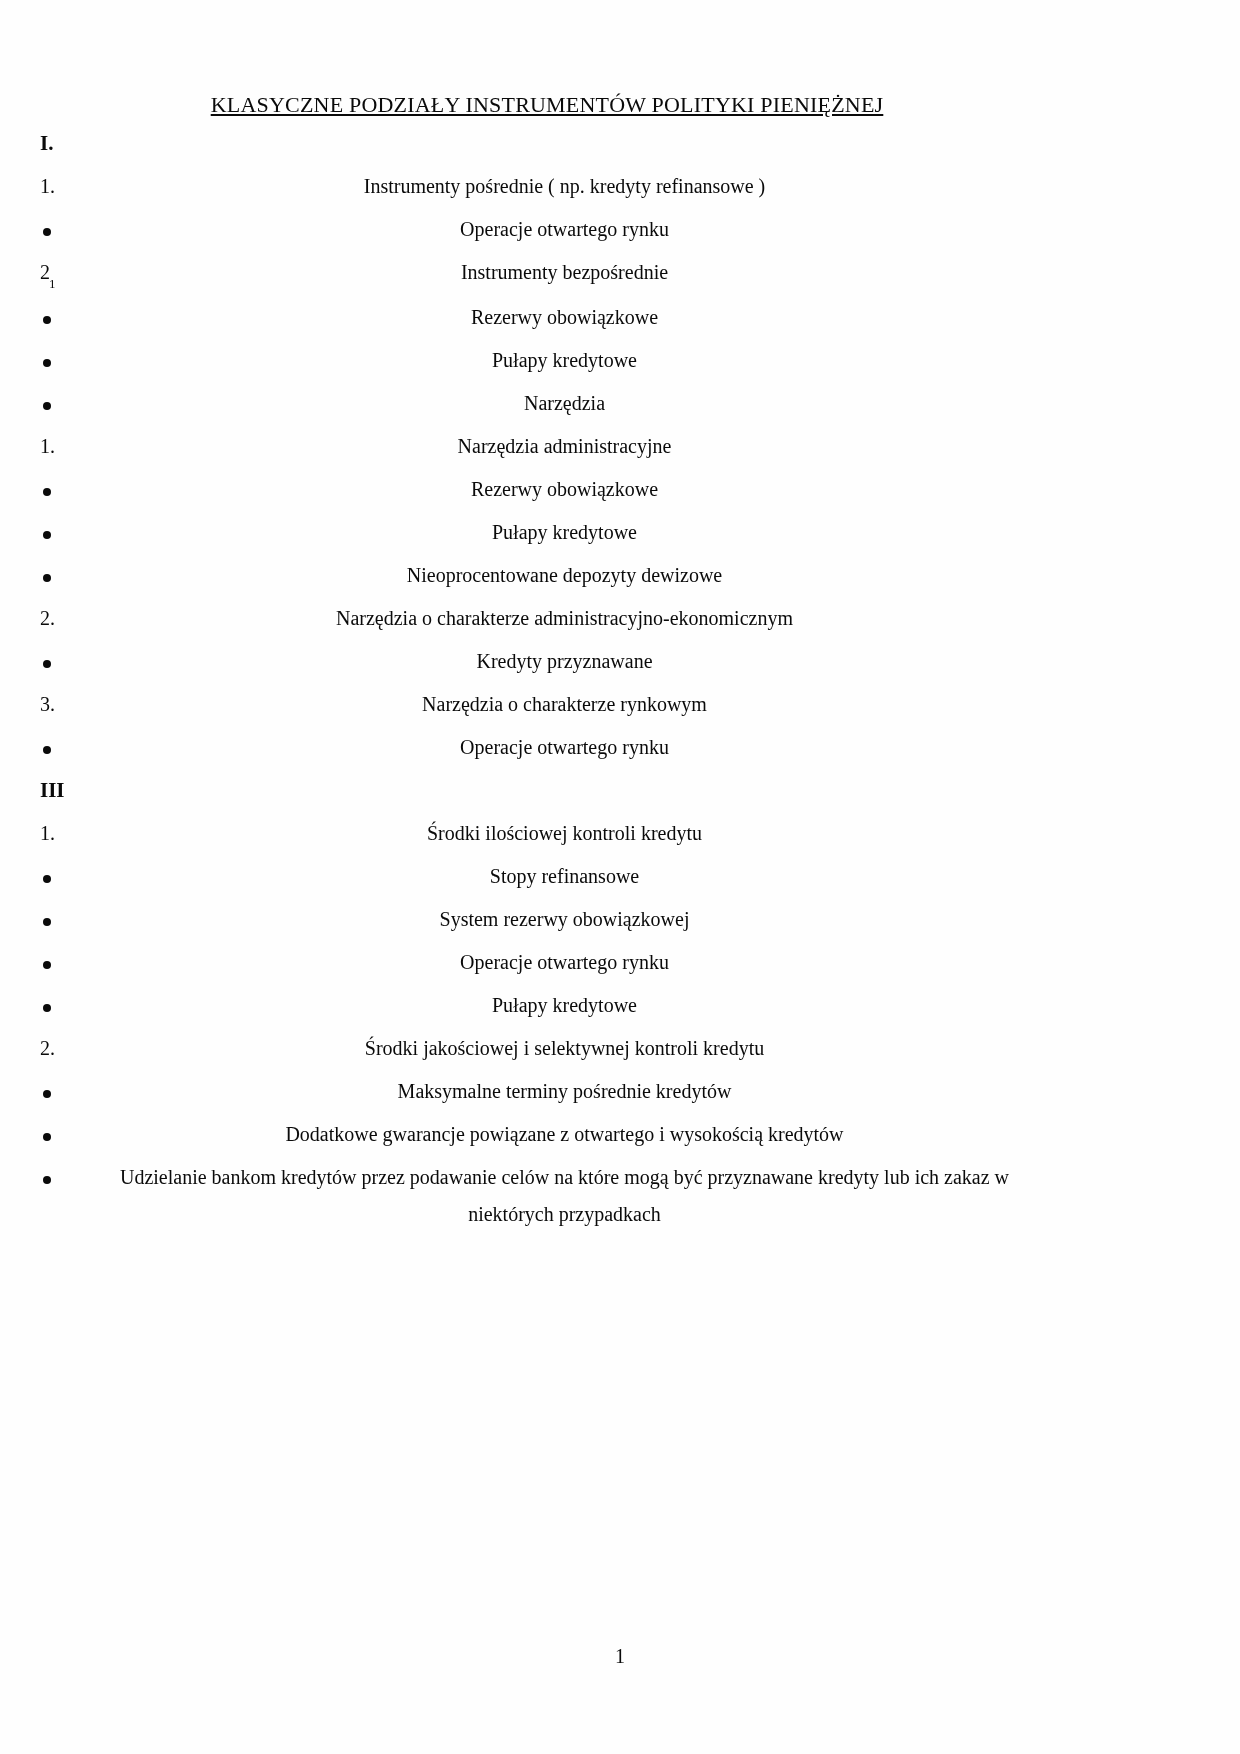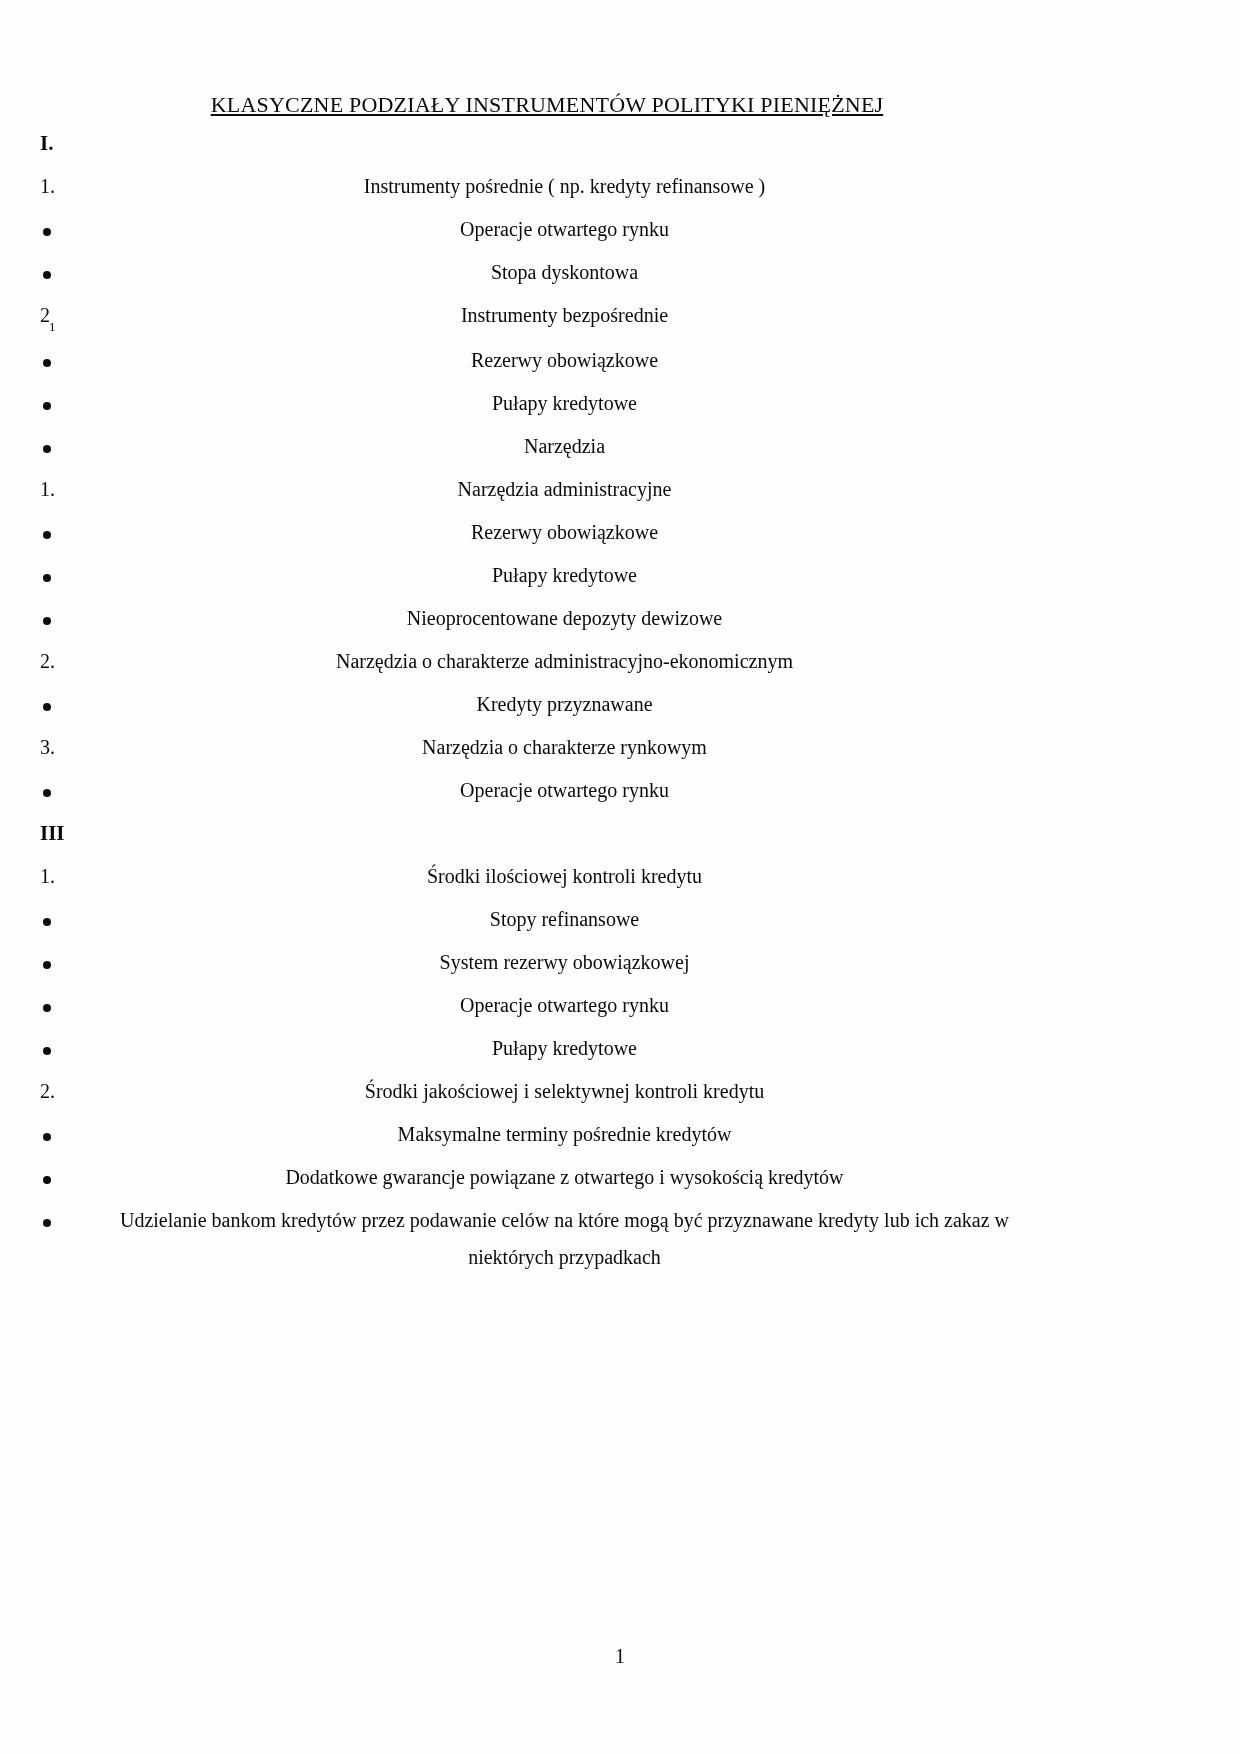--- a/index.html
+++ b/index.html
@@ -85,24 +85,20 @@
         <div class="row heading">I.</div>
         <div class="row item">
           <span class="marker">1.</span>
           <span class="text">Instrumenty pośrednie ( np. kredyty refinansowe )</span>
         </div>
         <div class="row item">
           <span class="marker"><span class="dot"></span></span>
           <span class="text">Operacje otwartego rynku</span>
         </div>
         <div class="row item">
-          <span class="marker"><span class="dot"></span></span>
-          <span class="text">Stopa dyskontowa</span>
-        </div>
-        <div class="row item">
           <span class="marker">2<span class="marker-sub">1</span></span>
           <span class="text">Instrumenty bezpośrednie</span>
         </div>
         <div class="row item">
           <span class="marker"><span class="dot"></span></span>
           <span class="text">Rezerwy obowiązkowe</span>
         </div>
         <div class="row item">
           <span class="marker"><span class="dot"></span></span>
           <span class="text">Pułapy kredytowe</span>

